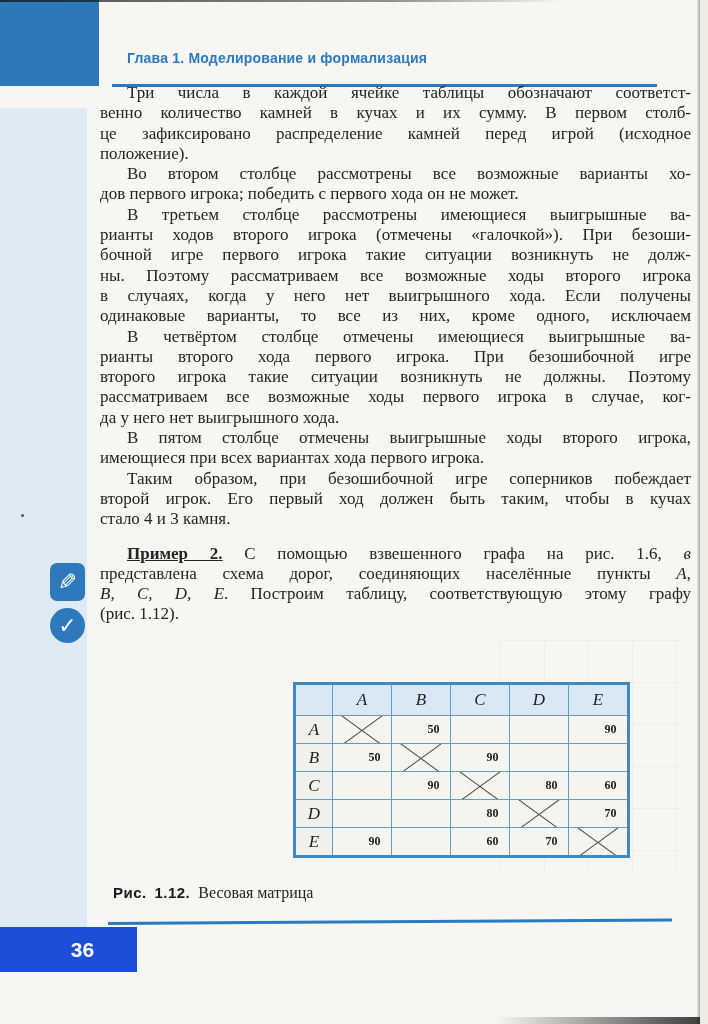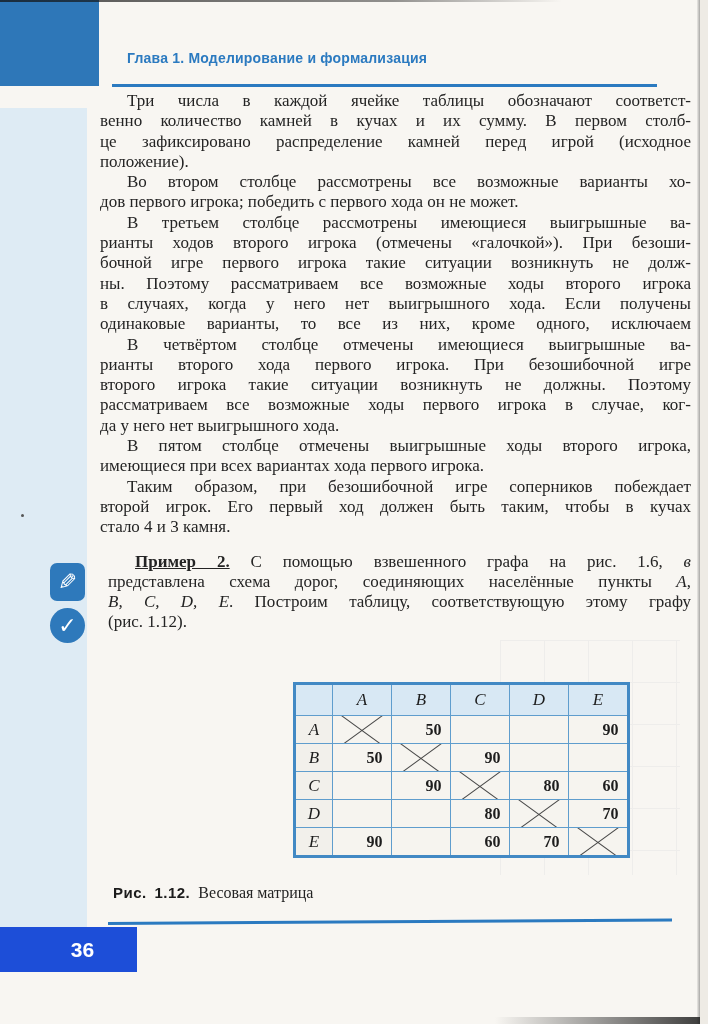--- a/index.html
+++ b/index.html
@@ -36,45 +36,45 @@
   .pencil-glyph{color:#fff;font-size:23px;line-height:1;transform:scaleX(-1);
     font-family:"DejaVu Sans",sans-serif;}
   .check-circle{
     position:absolute;left:50px;top:608px;width:35px;height:35px;border-radius:50%;
     background:#2e79bb;display:flex;align-items:center;justify-content:center;
   }
   .check-glyph{color:#fff;font-size:22px;font-weight:bold;line-height:1;
     font-family:"DejaVu Sans",sans-serif;}
   
   .body-text{
-    position:absolute;left:100px;top:91px;width:591px;
+    position:absolute;left:100px;top:83px;width:591px;
     font-size:17px;line-height:20.3px;color:#242424;
   }
   .para{margin:0;}
-  .para.example{margin-top:14px;margin-left:8px;}
+  .para.example{margin-top:14px;}
   .line{text-align:justify;text-align-last:justify;-moz-text-align-last:justify;}
   .line.last{text-align-last:left;-moz-text-align-last:left;}
   .line.first{text-indent:27px;}
   .it{font-style:italic;}
   .ex{font-weight:bold;text-decoration:underline;}
   
   .ghost{position:absolute;left:500px;top:640px;width:180px;height:235px;opacity:.06;
     background:repeating-linear-gradient(to bottom,#5a6e82 0 1px,transparent 1px 42px),
                repeating-linear-gradient(to right,#5a6e82 0 1px,transparent 1px 44px);}
   
   .figure{position:absolute;left:293px;top:682px;}
   table.matrix{border-collapse:collapse;background:#f6f4ef;border:3px solid #4289c4;}
   table.matrix th,table.matrix td{
     border:1.5px solid #5f9dcd;text-align:center;vertical-align:middle;padding:0;
   }
   table.matrix th{width:33px;height:30px;background:#d8e8f4;
     font-family:"Liberation Serif",serif;font-style:italic;font-weight:normal;font-size:17px;color:#1d1d1d;}
   table.matrix th.corner{width:36px;}
   table.matrix tbody th{background:#f2f0eb;width:36px;height:27px;}
-  table.matrix td{width:33px;height:27px;font-weight:bold;font-size:16px;color:#1d1d1d;position:relative;overflow:hidden;padding-left:25px;}
+  table.matrix td{width:33px;height:27px;font-weight:bold;font-size:12px;color:#1d1d1d;position:relative;overflow:hidden;padding-left:25px;}
   td.cross-cell span{position:absolute;left:-12%;right:-12%;top:50%;height:1.3px;background:#474747;}
   td.cross-cell span.d1{transform:rotate(36deg);}
   td.cross-cell span.d2{transform:rotate(-36deg);}
   
   .caption{position:absolute;left:113px;top:884px;font-size:16px;color:#242424;white-space:nowrap;}
   .caption .cap-label{font-family:Liberation Sans, sans-serif;font-weight:bold;font-size:15px;
     color:#1c1c1c;letter-spacing:.5px;margin-right:8px;word-spacing:3px;}
   
   .bottom-rule{position:absolute;left:108px;top:922px;width:564px;height:3px;background:#2b7ac0;
     transform:rotate(-.35deg);transform-origin:left center;}

